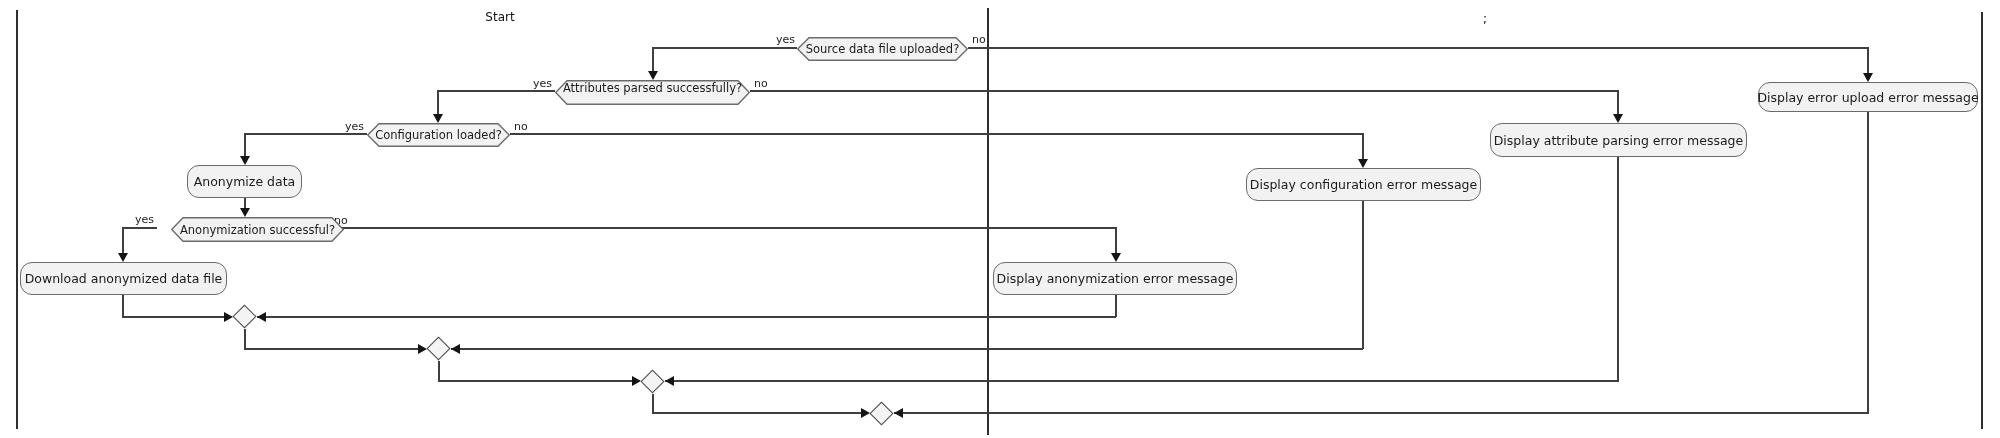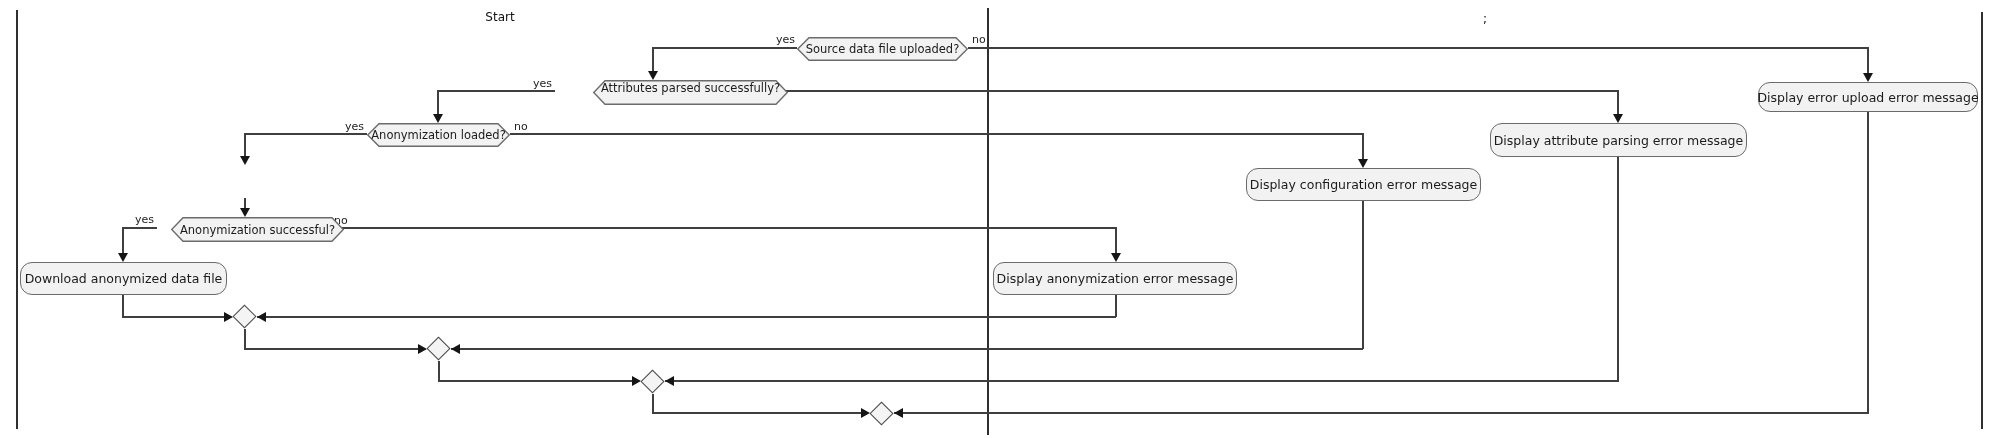--- a/index.html
+++ b/index.html
@@ -150,41 +150,42 @@
     <div class="h" style="left:894px;top:412px;width:974px;"></div>
     <div class="arr left" style="left:894px;top:408px;"></div>
   </div>
 
   <div class="decision" style="left:797px;top:37px;width:171px;height:24px;text-align:right;">
     <svg width="171" height="24" viewBox="0 0 171 24">
         <polygon points="12,0.7 159,0.7 170.3,12 159,23.3 12,23.3 0.7,12"></polygon>
       </svg>
     <span class="dlabel">Source data file uploaded?</span>
   </div>
-  <div class="decision" style="left:555px;top:80px;width:195px;height:16px;margin-left:38px;">
+  <div class="decision" style="left:555px;top:80px;width:195px;height:16px;">
     <svg width="195" height="25" viewBox="0 0 195 25">
         <polygon points="12,0.7 183,0.7 194.3,12.5 183,24.3 12,24.3 0.7,12.5"></polygon>
       </svg>
     <span class="dlabel">Attributes parsed successfully?</span>
   </div>
   <div class="decision" style="left:367px;top:123px;width:143px;height:24px;">
     <svg width="143" height="24" viewBox="0 0 143 24">
         <polygon points="12,0.7 131,0.7 142.3,12 131,23.3 12,23.3 0.7,12"></polygon>
       </svg>
-    <span class="dlabel">Anonymization loaded?</span>
+    <span class="dlabel">Configuration loaded?</span>
   </div>
   <div class="decision" style="left:171px;top:217px;width:173px;height:25px;">
     <svg width="173" height="25" viewBox="0 0 173 25">
         <polygon points="12,0.7 161,0.7 172.3,12.5 161,24.3 12,24.3 0.7,12.5"></polygon>
       </svg>
     <span class="dlabel">Anonymization successful?</span>
   </div>
 
+  <div class="activity" style="left:187px;top:165px;width:115px;height:33px;">Anonymize data</div>
   <div class="activity" style="left:20px;top:262px;width:207px;height:33px;">Download anonymized data file</div>
-  <div class="activity" style="left:993px;top:262px;width:244px;height:33px;border-radius:11px;">Display anonymization error message</div>
+  <div class="activity" style="left:993px;top:262px;width:244px;height:33px;">Display anonymization error message</div>
   <div class="activity" style="left:1246px;top:168px;width:235px;height:33px;">Display configuration error message</div>
   <div class="activity" style="left:1490px;top:123px;width:257px;height:34px;">Display attribute parsing error message</div>
   <div class="activity" style="left:1758px;top:82px;width:220px;height:30px;">Display error upload error message</div>
 
   <div class="diamond" style="left:236px;top:308px;"></div>
   <div class="diamond" style="left:430px;top:340px;"></div>
   <div class="diamond" style="left:644px;top:373px;"></div>
   <div class="diamond" style="left:873px;top:405px;"></div>
 
 </div>

